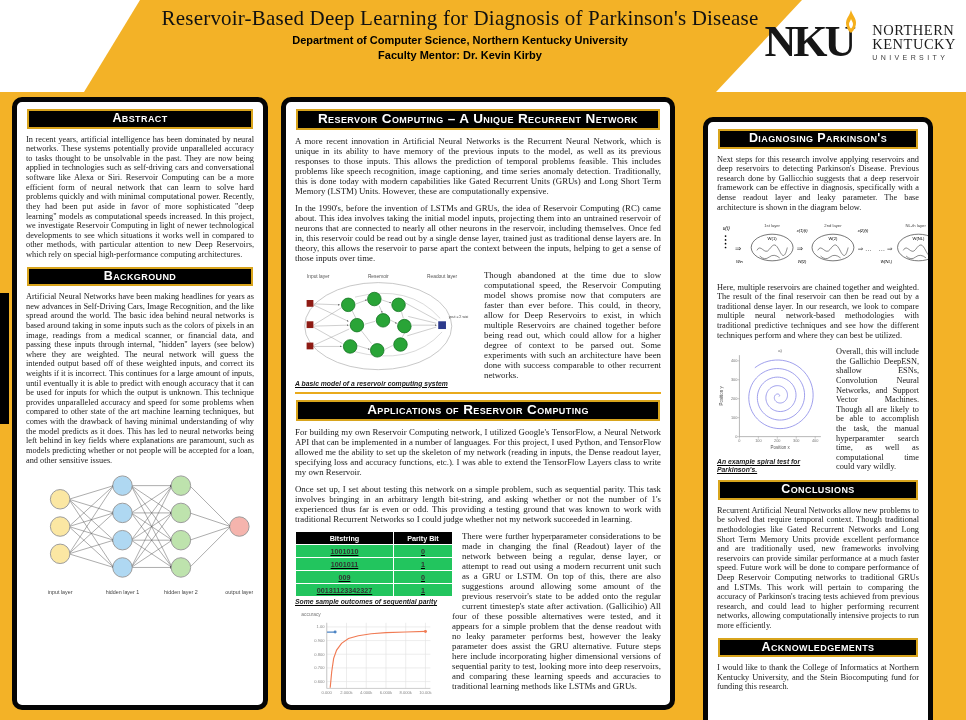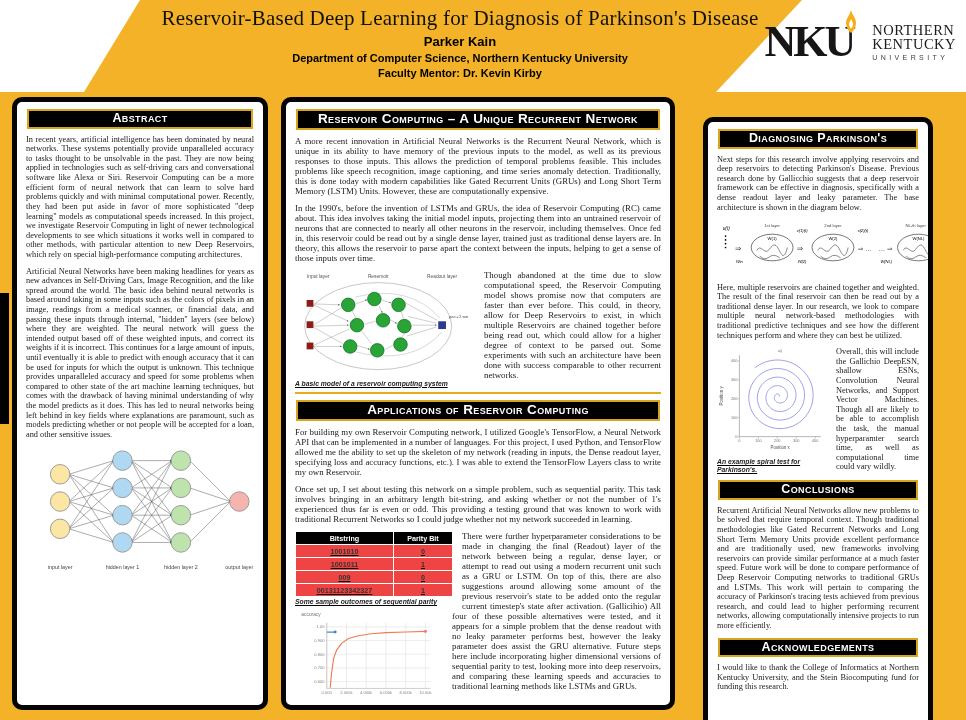--- a/index.html
+++ b/index.html
@@ -42,35 +42,34 @@
 
   figure{margin:0;}
   .fig-left{float:left;margin:0 7px 2px 0;text-decoration:underline;}
   .caption{font-family:"Liberation Sans",sans-serif;font-style:italic;font-weight:600;
        font-size:6.8px;line-height:1.2;color:#222;margin-top:1px;}
   .flow::after{content:"";display:block;clear:both;}
 
   
   .ptable{border-collapse:collapse;width:158px;font-family:"Liberation Sans",sans-serif;}
   .ptable th{background:#000;color:#fff;font-size:7.2px;padding:1.5px 2px;border:1px solid #fff;}
-  .ptable td{background:#ef4444;color:#333;font-weight:bold;font-size:7.2px;text-align:center;
+  .ptable td{background:#22c55e;color:#333;font-weight:bold;font-size:7.2px;text-align:center;
        padding:1.5px 2px;border:1px solid #fff;}
 
   svg text{font-family:"Liberation Sans",sans-serif;}
 </style>
 </head>
 <body>
 
 <div class="gold-bg"></div>
 <div class="gold-para"></div>
 <div class="left-stripe"></div>
 
 <div class="hdr-text">
   <div class="hdr-title">Reservoir-Based Deep Learning for Diagnosis of Parkinson's Disease</div>
-  <div class="hdr-author">Parker Kain</div>
   <div class="hdr-sub">Department of Computer Science, Northern Kentucky University</div>
   <div class="hdr-sub">Faculty Mentor: Dr. Kevin Kirby</div>
 </div>
 
 <div class="logo">
   <div class="nku-mark">
     <span>NKU</span>
     <svg class="nku-flame" width="14" height="26" viewBox="0 0 14 26">
       <path d="M7,0 C8,5 12,7.5 12,12.5 C12,18 9,21.5 7,23 C5,21.5 2,18 2,12.5 C2,9 5,6 6,3 Z" fill="#F5AF1B"></path>
       <path d="M7,9 C7.6,11 9,12 9,14 C9,16.3 8,17.8 7,18.6 C6,17.8 5,16.3 5,14 C5,12.4 6.4,11 7,9 Z" fill="#fff"></path>
@@ -79,20 +78,21 @@
   <div class="nku-lines">
     <div class="nku-l1">NORTHERN</div>
     <div class="nku-l1">KENTUCKY</div>
     <div class="nku-l3">UNIVERSITY</div>
   </div>
 </div>
 
 <div class="panel panel-left">
   <div class="bar">Abstract</div>
   <p>In recent years, artificial intelligence has been dominated by neural networks. These systems potentially provide unparalleled accuracy to tasks thought to be unsolvable in the past. They are now being applied in technologies such as self-driving cars and conversational software like Alexa or Siri. Reservoir Computing can be a more efficient form of neural network that can learn to solve hard problems quickly and with minimal computational power. Recently, they had been put aside in favor of more sophisticated "deep learning" models as computational speeds increased. In this project, we investigate Reservoir Computing in light of newer technological developments to see which situations it works well in compared to other methods, with particular attention to new Deep Reservoirs, which rely on special high-performance computing architectures.</p>
+  <div class="bar">Background</div>
   <p>Artificial Neural Networks have been making headlines for years as new advances in Self-Driving Cars, Image Recognition, and the like spread around the world. The basic idea behind neural networks is based around taking in some inputs such as the colors of pixels in an image, readings from a medical scanner, or financial data, and passing these inputs through internal, "hidden" layers (see below) where they are weighted. The neural network will guess the intended output based off of these weighted inputs, and correct its weights if it is incorrect. This continues for a large amount of inputs, until eventually it is able to predict with enough accuracy that it can be used for inputs for which the output is unknown. This technique provides unparalleled accuracy and speed for some problems when compared to other state of the art machine learning techniques, but comes with the drawback of having minimal understanding of why the model predicts as it does. This has led to neural networks being left behind in key fields where explanations are paramount, such as models predicting whether or not people will be accepted for a loan, and other sensitive issues.</p>
   <figure style="text-align:center;">
     <svg width="226" viewBox="0 0 232 130">
       <defs>
         <marker id="arrw" markerWidth="5" markerHeight="5" refX="4" refY="2.5" orient="auto">
           <path d="M0,0 L5,2.5 L0,5 Z" fill="#444"></path>
         </marker>
       </defs>
     <line x1="43" y1="28" x2="89" y2="14" stroke="#555" stroke-width="0.5" marker-end="url(#arrw)"></line>
         <line x1="43" y1="28" x2="89" y2="42" stroke="#555" stroke-width="0.5" marker-end="url(#arrw)"></line>

